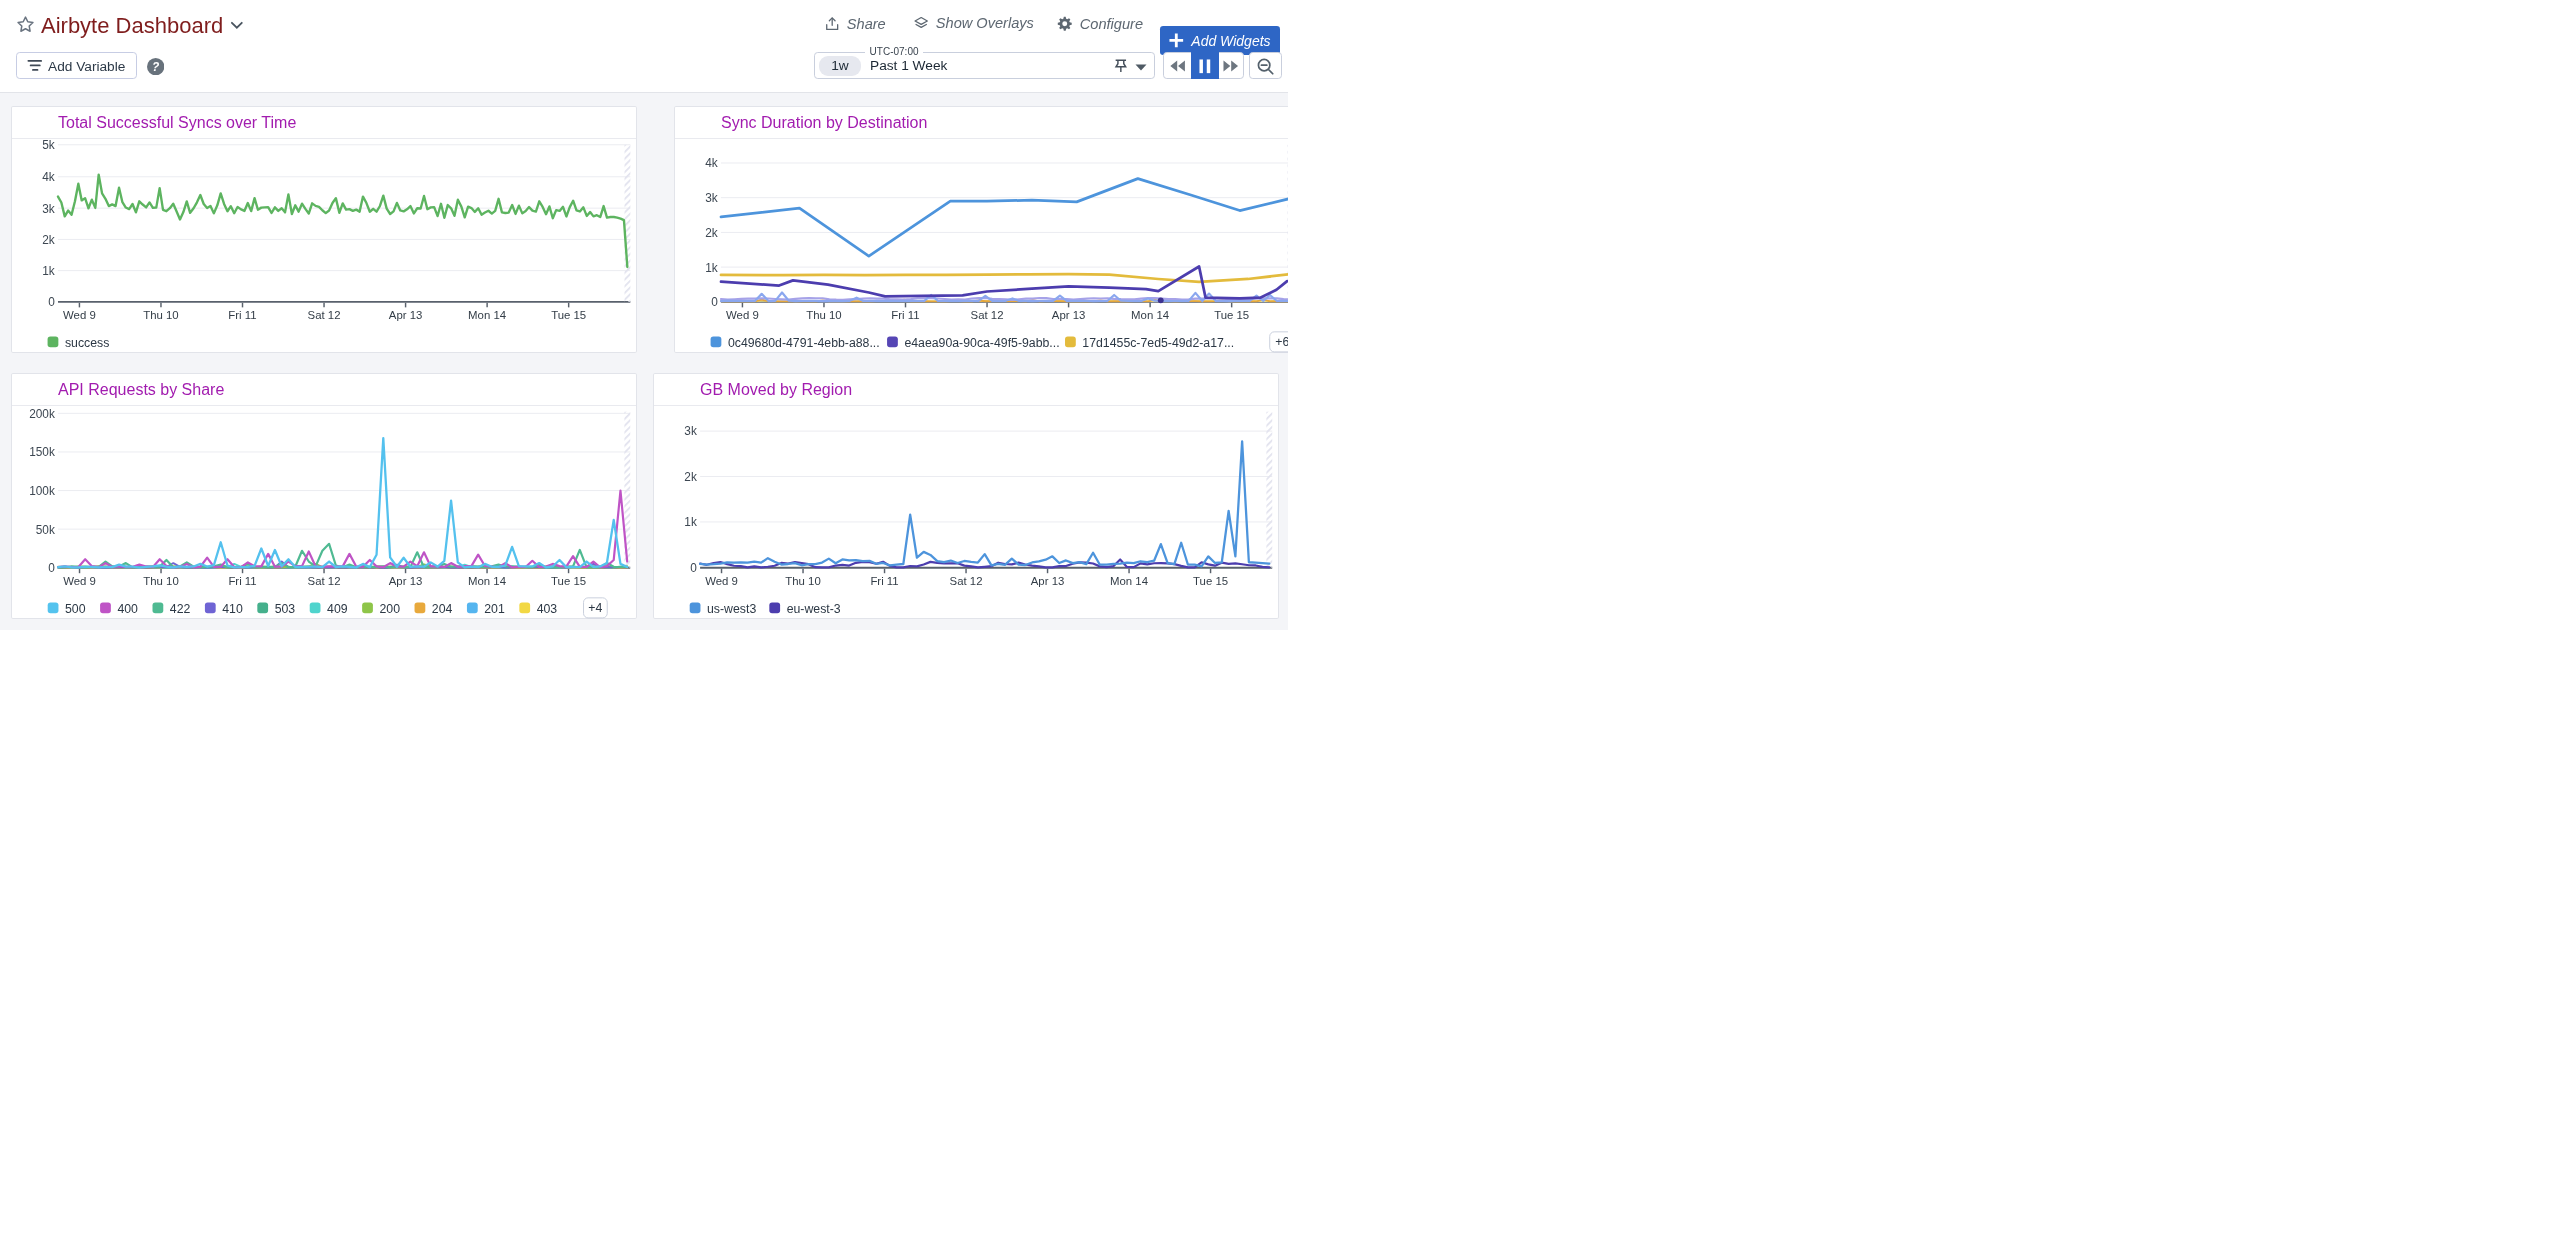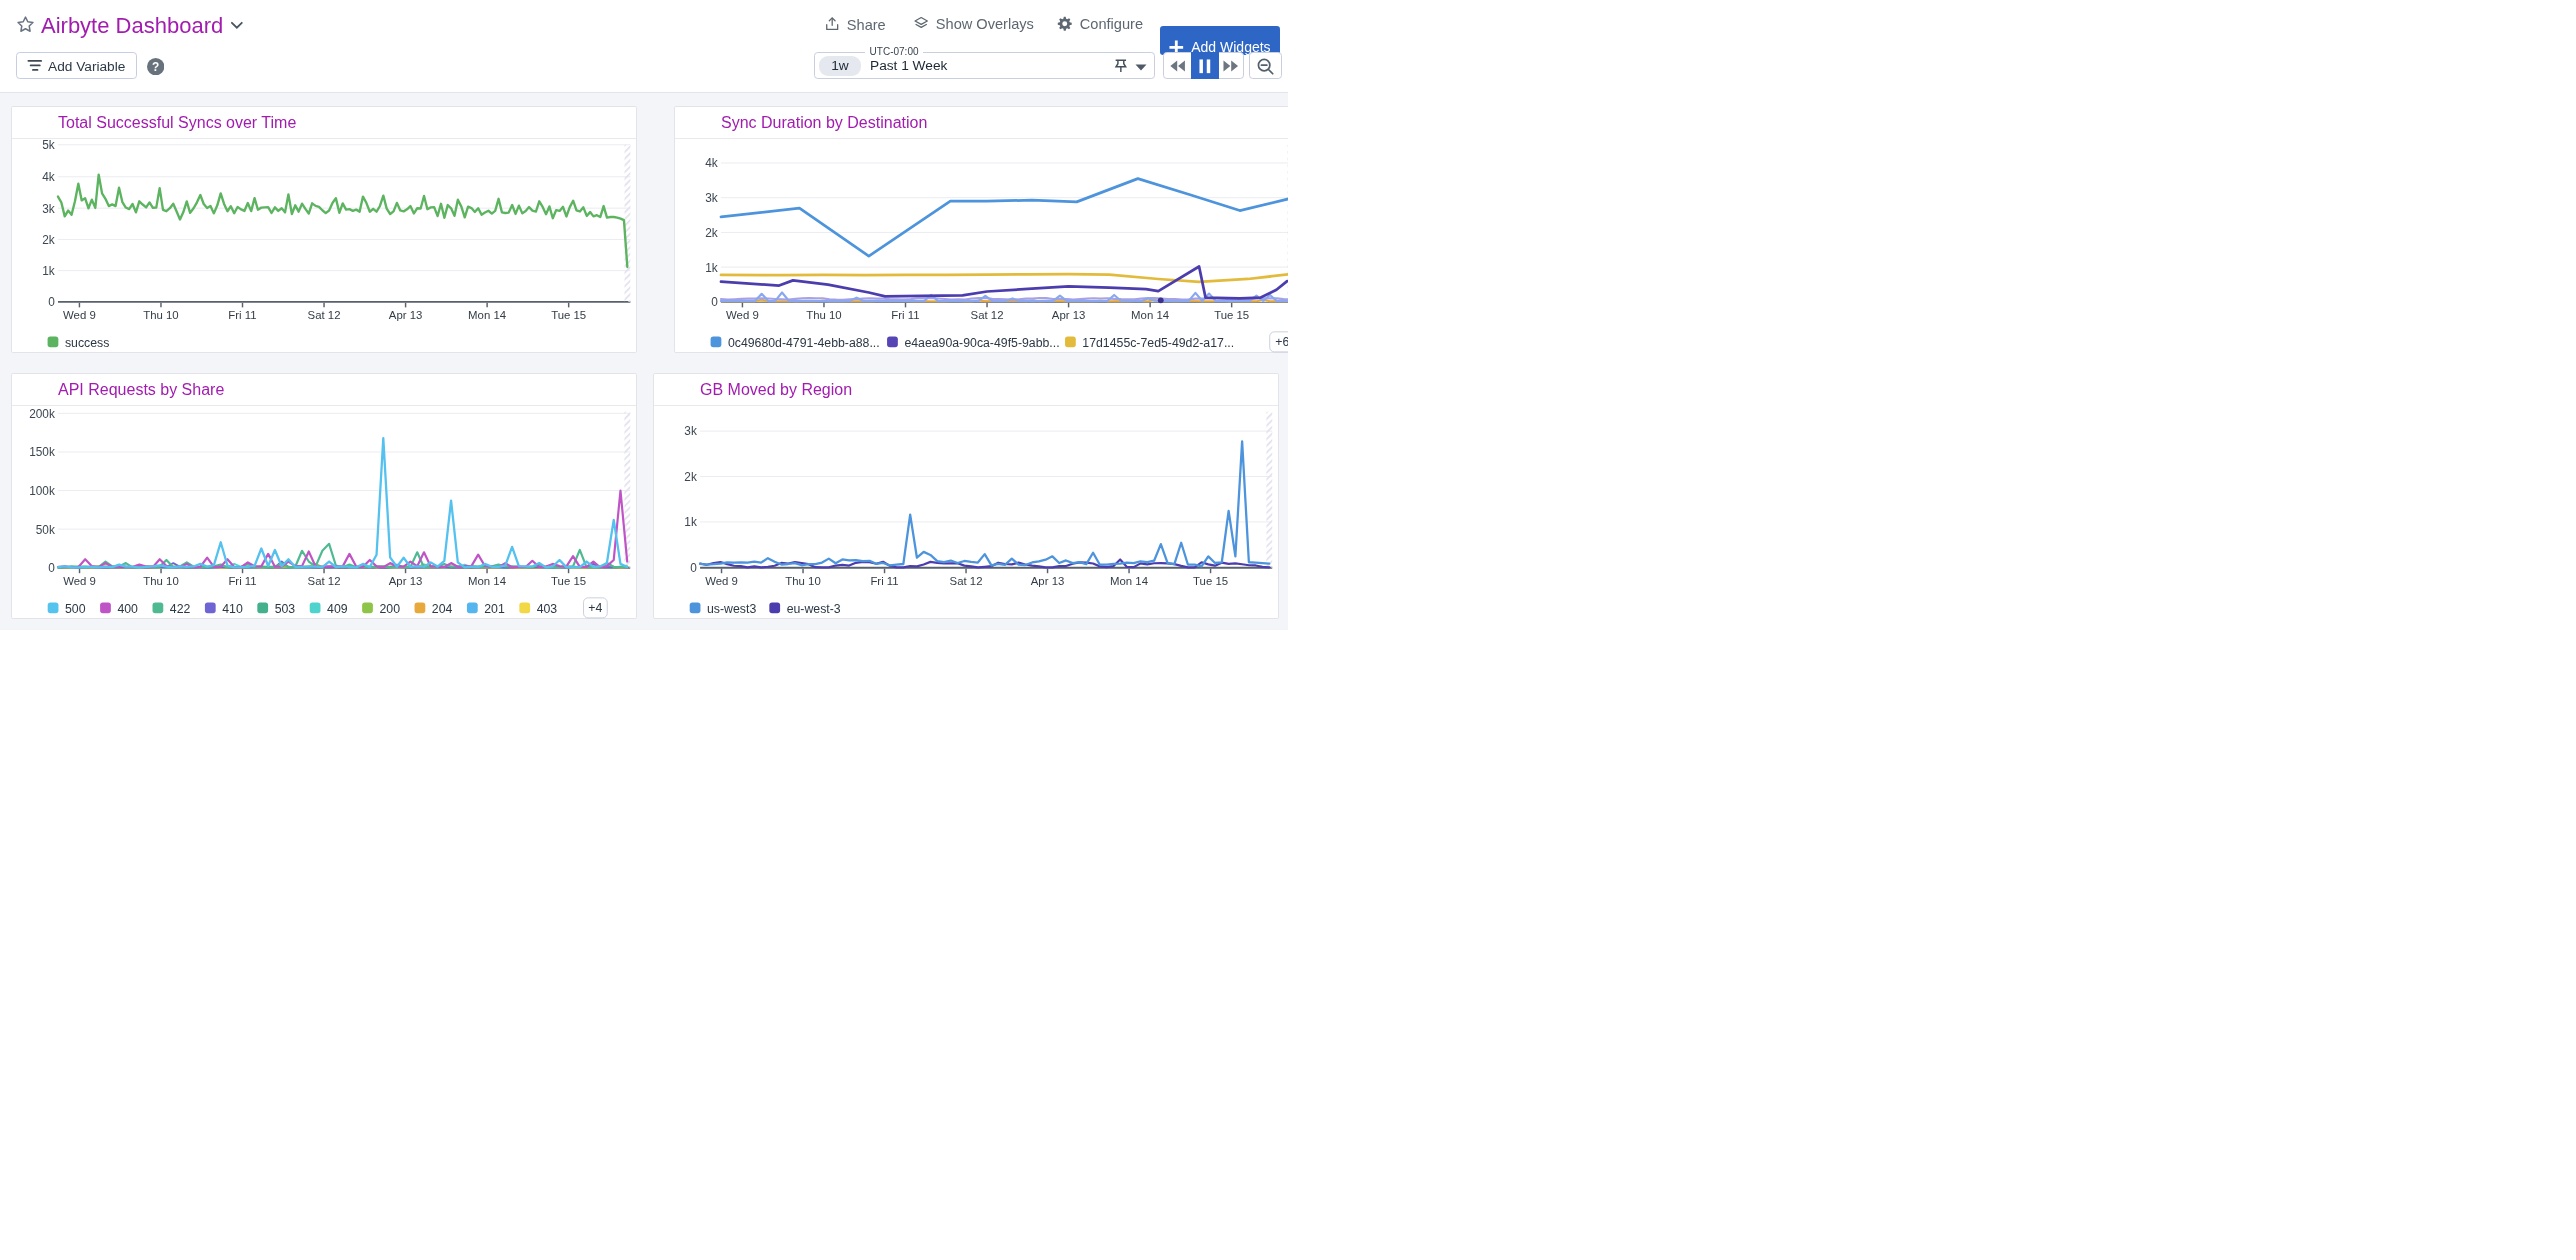--- a/index.html
+++ b/index.html
@@ -2,31 +2,31 @@
 <html style="font-size:14.6px"><head><meta charset="utf-8"><style>
 * { margin:0; padding:0; box-sizing:border-box; }
 html,body { width:1288px; height:630px; font-family:"Liberation Sans",sans-serif; background:#fff; overflow:hidden; }
 #page { position:relative; width:1288px; height:630px; }
 #dash { position:absolute; left:0; top:92px; width:1288px; height:538px; background:#f4f5f8; border-top:0.9px solid #e2e4e9; }
 .panel { position:absolute; width:626px; background:#fff; border:0.9px solid #e2e4ea; border-radius:1.8px; }
 .ptitle { position:absolute; left:6px; top:0; height:31px; line-height:31px; font-size:16px; color:#a21caf; border-bottom:0; white-space:nowrap;margin-left:40px; }
 .psep { position:absolute; left:0; top:31px; width:100%; border-top:0.9px solid #e9eaef; }
 .plot { position:absolute; left:0; top:31.5px; }
 .panel svg text { font-family:"Liberation Sans",sans-serif; }
-.hrow { position:absolute; display:flex; align-items:flex-end; }
+.hrow { position:absolute; display:flex; align-items:center;font-style:italic; }
 </style></head>
 <body>
 <div id="page">
 
 <div class="hrow" style="left:15.5px;top:14.6px;">
       <svg width="19" height="19" viewBox="0 0 24 24" fill="none" stroke="#6a7480" stroke-width="1.9" stroke-linejoin="round">
         <path d="M12 2.6l2.9 5.9 6.5 0.9-4.7 4.6 1.1 6.5-5.8-3.1-5.8 3.1 1.1-6.5-4.7-4.6 6.5-0.9z"></path>
       </svg>
     </div>
-<div style="position:absolute;left:41px;top:12.8px;font-size:22px;color:#a21caf;">Airbyte Dashboard</div>
+<div style="position:absolute;left:41px;top:12.8px;font-size:22px;color:#7f1d1d;">Airbyte Dashboard</div>
 <div class="hrow" style="left:230px;top:21px;">
       <svg width="13.7" height="9" viewBox="0 0 15 10" fill="none" stroke="#4a5560" stroke-width="2" stroke-linecap="round">
         <path d="M2 2l5.5 5.5L13 2"></path>
       </svg>
     </div>
 
 <div class="hrow" style="left:824px;top:14.6px;gap:6.4px;">
       <svg width="16.4" height="18" viewBox="0 0 24 24" fill="none" stroke="#5d6771" stroke-width="1.9" stroke-linejoin="round" stroke-linecap="round">
         <path d="M4 13v7h16v-7"></path>
         <path d="M12 14V3.5"></path>

